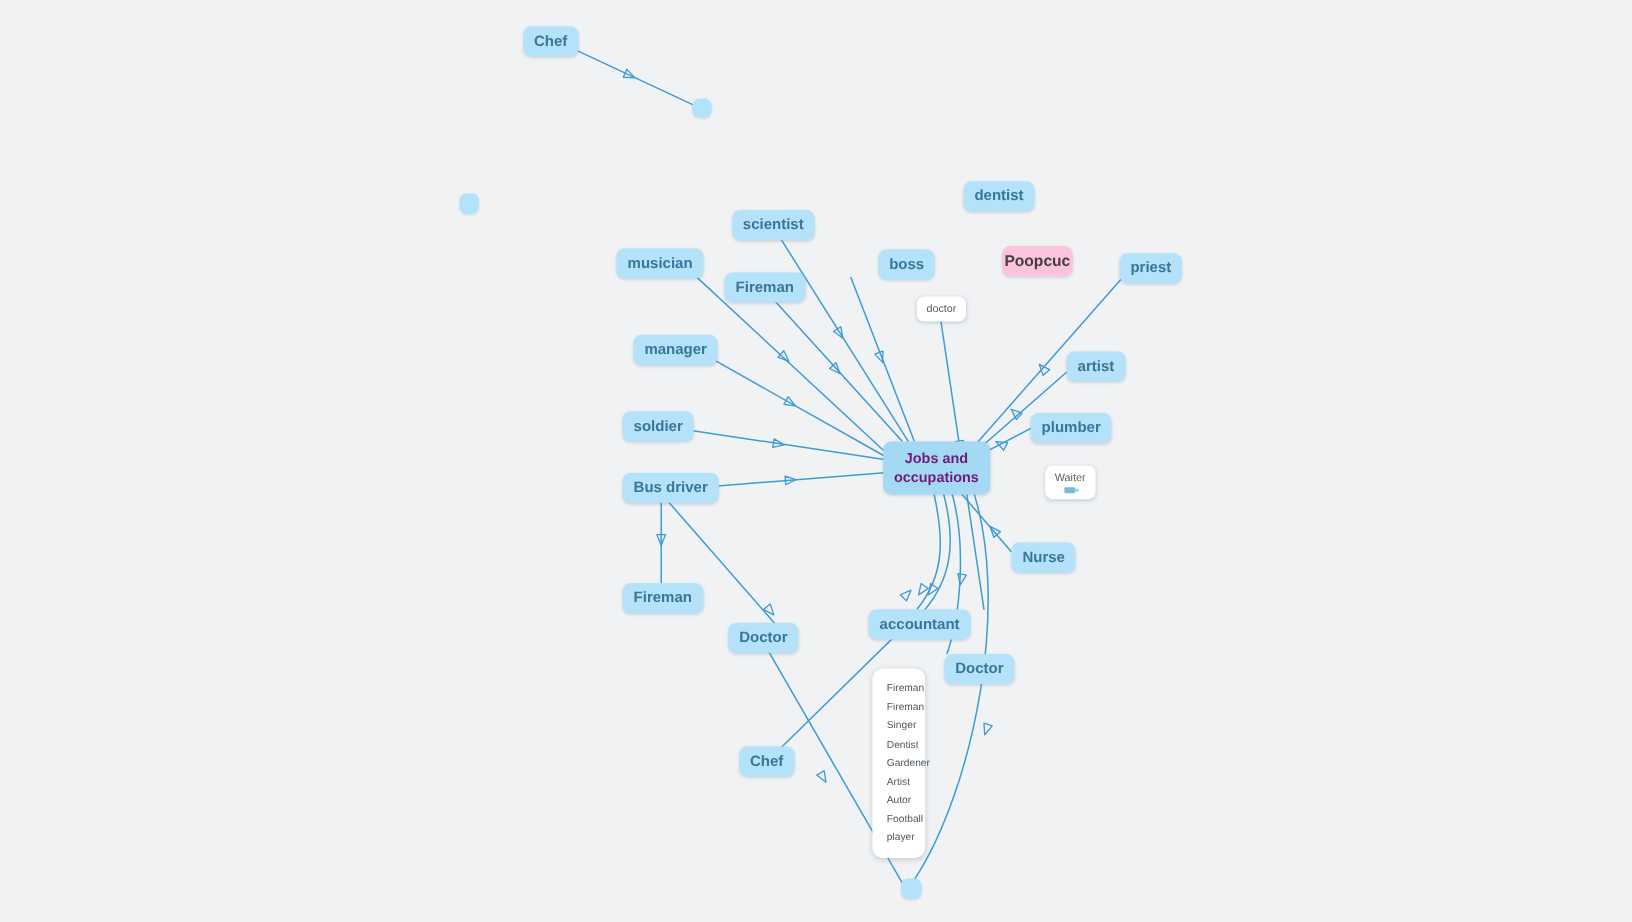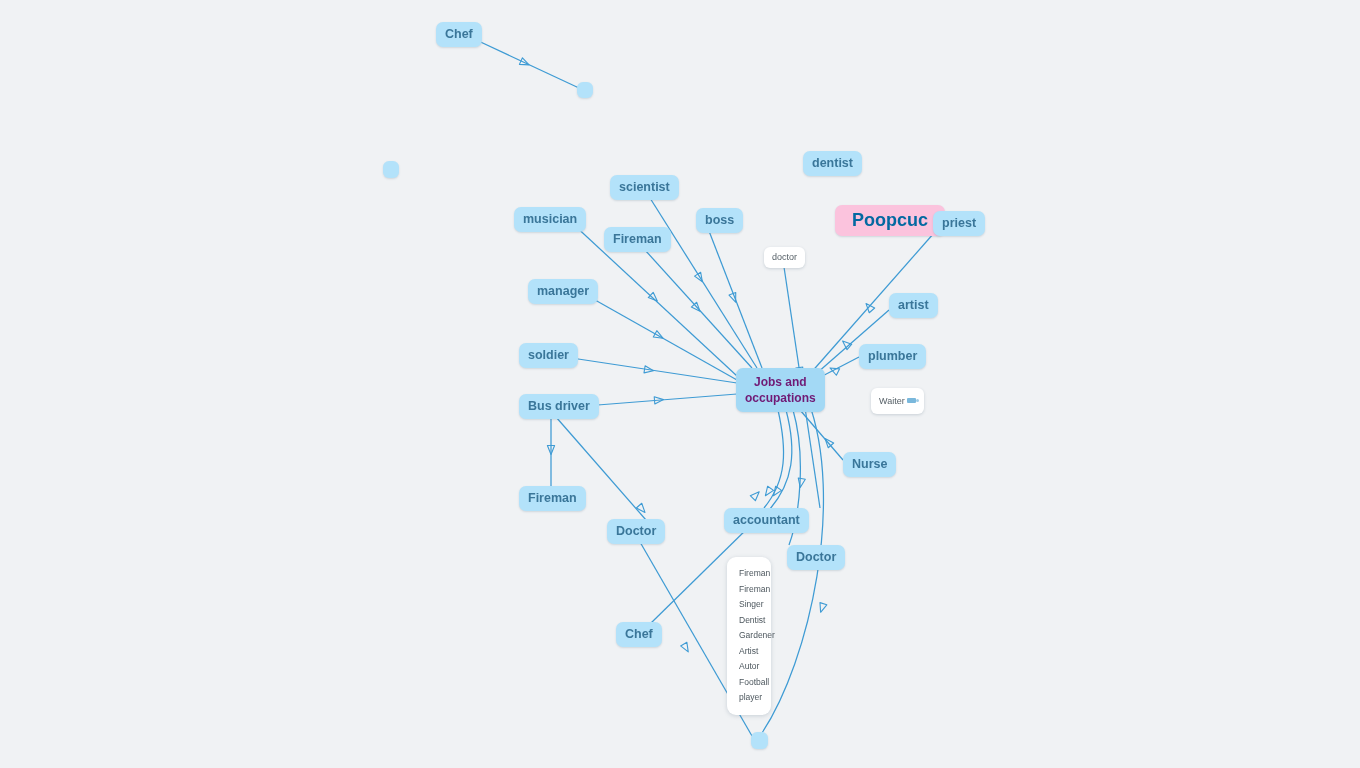--- a/index.html
+++ b/index.html
@@ -51,24 +51,24 @@
     background: #a3d9f5;
     color: #701a75;
     font-weight: bold;
     font-size: 12px;
     padding: 6px 9px;
     line-height: 1.35;
   }
   
   .node.pink {
     background: #fbc3dd;
-    color: #0369a1;
+    color: #404040;
     font-weight: bold;
-    font-size: 18px;
-    padding: 5px 17px;
+    font-size: 13px;
+    padding: 5px 2px;
   }
   
   .node.white {
     background: #ffffff;
     color: #555f66;
     font-weight: normal;
     font-size: 9px;
     padding: 5px 8px;
     border-radius: 6px;
     box-shadow: 0 1px 3px rgba(110,130,145,0.30);
@@ -90,20 +90,21 @@
   }
   .listnode .li {
     font-size: 8.5px;
     color: #4d575e;
     line-height: 1.83;
     white-space: normal;
     font-family: "Liberation Sans", sans-serif;
   }
   .waiter-wrap {
     display: flex;
+    flex-direction: column;
     align-items: center;
     justify-content: center;
     gap: 2px;
   }
   .waiter-thumb {
     width: 9px;
     height: 5px;
     background: #7ab8dc;
     border-radius: 1px;
     position: relative;
@@ -168,21 +169,21 @@
       <path d="M 650 624 L 754 522" fill="none" stroke="#3e9bd4" stroke-width="1.25"></path>
       <path d="M -4.5 -3.6 L 4.5 0 L -4.5 3.6 Z" fill="none" stroke="#3e9bd4" stroke-width="1.1" stroke-linejoin="round" transform="translate(756,495) rotate(315)"></path>
     </svg>
 
   <div id="node-layer">
       <div class="node blue" style="left: 436px; top: 22px; min-width: 36px; min-height: 22px;"><span>Chef</span></div>
       <div class="node empty" style="left: 577px; top: 82px; min-width: 16px; min-height: 16px; width: 16px; height: 16px; padding: 0px;"></div>
       <div class="node empty" style="left: 383px; top: 161px; min-width: 16px; min-height: 17px; width: 16px; height: 17px; padding: 0px;"></div>
       <div class="node blue" style="left: 610px; top: 175px; min-width: 54px; min-height: 23px; align-items: flex-end;"><span>scientist</span></div>
       <div class="node blue" style="left: 514px; top: 207px; min-width: 58px; min-height: 23px; text-align: right;"><span>musician</span></div>
-      <div class="node blue" style="left: 696px; top: 208px; min-width: 37px; min-height: 23px;"><span>boss</span></div>
+      <div class="node blue" style="left: 732px; top: 208px; min-width: 37px; min-height: 23px;"><span>boss</span></div>
       <div class="node blue" style="left: 604px; top: 227px; min-width: 56px; min-height: 23px;"><span>Fireman</span></div>
       <div class="node blue" style="left: 803px; top: 151px; min-width: 48px; min-height: 23px;"><span>dentist</span></div>
       <div class="node pink" style="left: 835px; top: 205px; min-width: 55px; min-height: 24px;"><span>Poopcuc</span></div>
       <div class="node blue" style="left: 933px; top: 211px; min-width: 43px; min-height: 23px;"><span>priest</span></div>
       <div class="node white" style="left: 764px; top: 247px; min-width: 35px; min-height: 20px;"><span>doctor</span></div>
       <div class="node blue" style="left: 528px; top: 279px; min-width: 60px; min-height: 23px;"><span>manager</span></div>
       <div class="node blue" style="left: 889px; top: 293px; min-width: 40px; min-height: 23px;"><span>artist</span></div>
       <div class="node blue" style="left: 519px; top: 343px; min-width: 46px; min-height: 23px;"><span>soldier</span></div>
       <div class="node blue" style="left: 859px; top: 344px; min-width: 57px; min-height: 23px;"><span>plumber</span></div>
       <div class="node root" style="left: 736px; top: 368px; min-width: 72px; min-height: 42px;"><span>Jobs and

